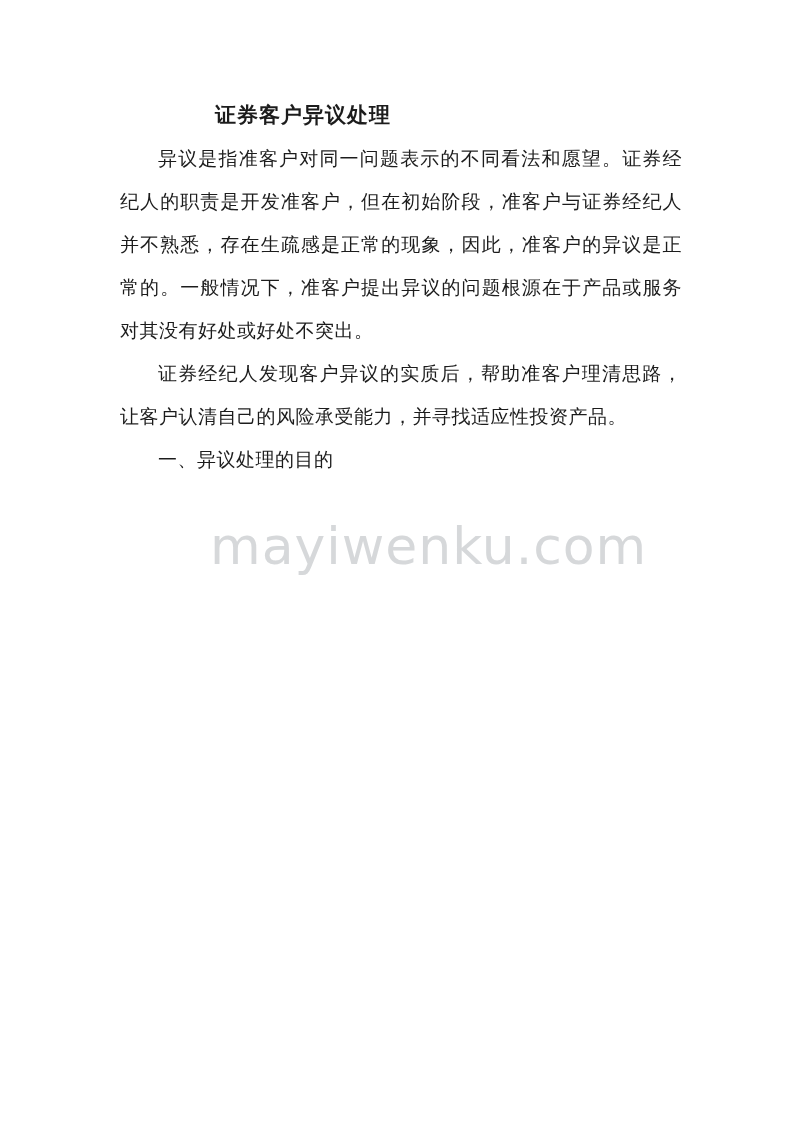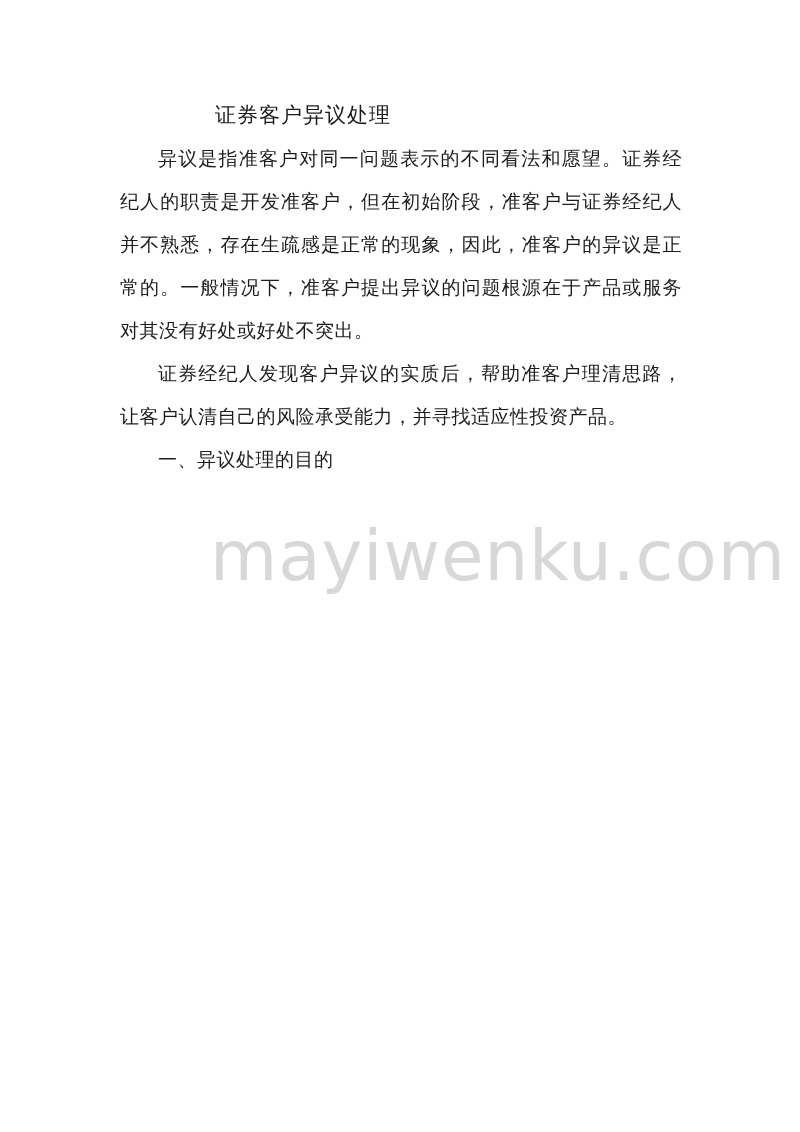--- a/index.html
+++ b/index.html
@@ -18,21 +18,21 @@
   }
   .content {
     position: absolute;
     left: 120px;
     top: 94px;
     width: 562px;
     z-index: 1;
   }
   .doc-title {
     font-size: 21px;
-    font-weight: normal;
+    font-weight: bold;
     margin: 0;
     padding-left: 95px;
     line-height: 43px;
     letter-spacing: 1px;
   }
   .para {
     margin: 0;
     font-size: 19px;
     line-height: 43px;
     text-align: justify;
@@ -41,21 +41,21 @@
   }
   .para.first {
     text-indent: 0.5em;
   }
   .watermark {
     position: absolute;
     left: 210px;
     top: 516px;
     z-index: 0;
     font-family: "DejaVu Sans", "Liberation Sans", sans-serif;
-    font-size: 69px;
+    font-size: 52px;
     color: rgba(165, 168, 172, 0.45);
     letter-spacing: 1px;
     white-space: nowrap;
     pointer-events: none;
     user-select: none;
   }
 </style>
 </head>
 <body>
 

